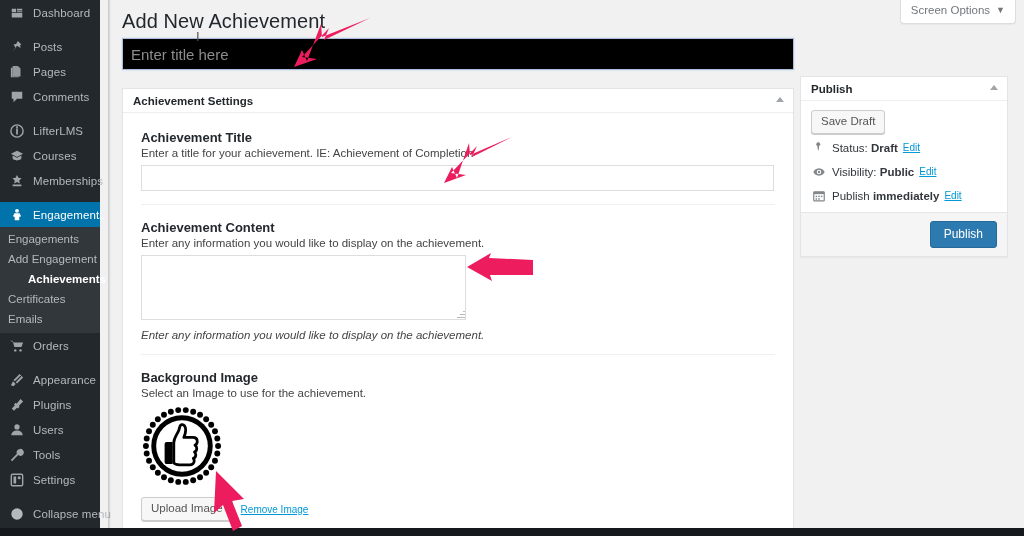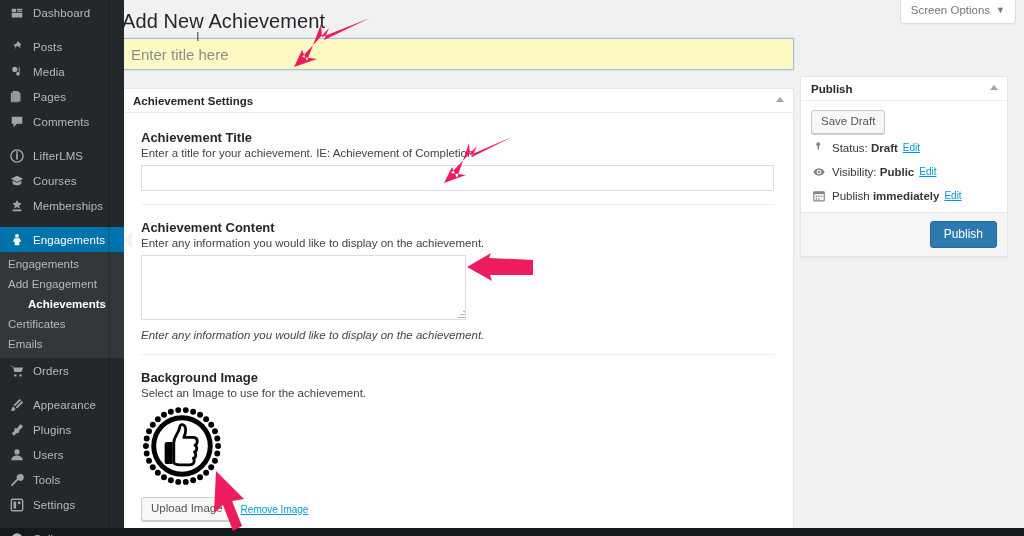--- a/index.html
+++ b/index.html
@@ -10,21 +10,21 @@
     background: #f1f1f1;
     font-family: "Liberation Sans", sans-serif;
     -webkit-font-smoothing: antialiased;
   }
 
   #root { position: relative; width: 1024px; height: 536px; background: #f1f1f1; }
 
   
   .adminmenu {
     position: absolute; left: 0; top: 0;
-    width: 124px; height: 528px;
+    width: 100px; height: 528px;
     background: #23282d;
     color: #eee;
     font-size: 11.5px;
     z-index: 5;
   }
   .menu-item {
     position: relative;
     display: flex; align-items: center;
     height: 25px;
     padding-left: 8px;
@@ -98,21 +98,21 @@
 
   .post-body { position: absolute; left: 14px; top: 38px; right: 8px; bottom: 0; }
 
   
   .titlewrap { position: relative; width: 672px; }
   #title {
     width: 672px; height: 32px;
     padding: 3px 8px;
     font-size: 15px; color: #8d8d8d;
     border: 1px solid #aabedb;
-    background: #fef9c3;
+    background: #000000;
     outline: none;
     font-family: "Liberation Sans", sans-serif;
     box-shadow: 0 0 2px rgba(120,160,210,.35);
   }
   #title::placeholder { color: #8d8d8d; opacity: 1; }
 
   .ibeam {
     position: absolute; left: 74px; top: -8px;
     width: 7px; height: 14px; color: #555;
     font-size: 13px; line-height: 13px;
@@ -272,29 +272,20 @@
         <span class="mi-label">Dashboard</span>
       </div>
       <div class="menu-sep"></div>
       <div class="menu-item dim">
         <span class="mi-icon">
           <svg viewBox="0 0 16 16" aria-hidden="true">
             <path d="M9 1l4 4-1.5 1 .5 3-4-2.5L3 14l3.2-5.4L4 5l3-.5z"></path>
           </svg>
         </span>
         <span class="mi-label">Posts</span>
-      </div>
-      <div class="menu-item dim">
-        <span class="mi-icon">
-          <svg viewBox="0 0 16 16" aria-hidden="true">
-            <circle cx="5.5" cy="5" r="3"></circle>
-            <path d="M10 2h1v8.2a2 2 0 1 1-1-1.7z"></path>
-          </svg>
-        </span>
-        <span class="mi-label">Media</span>
       </div>
       <div class="menu-item dim">
         <span class="mi-icon">
           <svg viewBox="0 0 16 16" aria-hidden="true">
             <path d="M3 1h6l3 3v9H3z" opacity=".9"></path>
             <path d="M1 3h2v10h7v1H1z"></path>
           </svg>
         </span>
         <span class="mi-label">Pages</span>
       </div>

